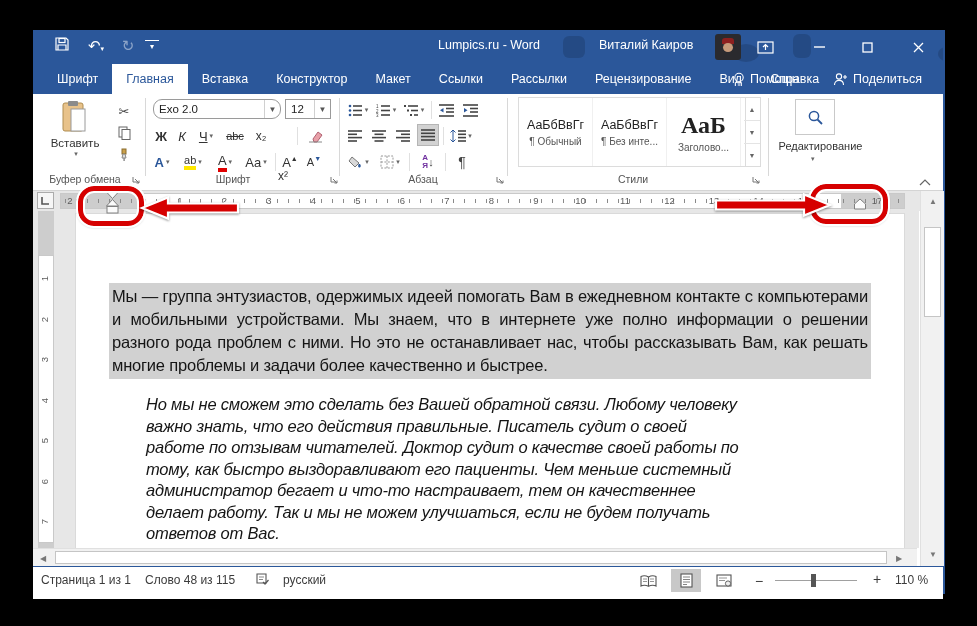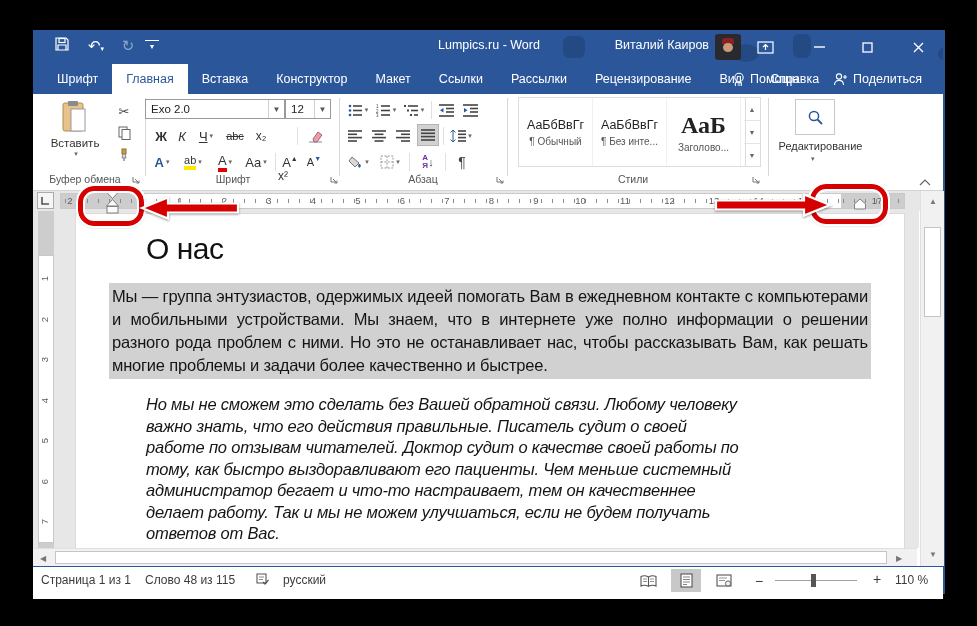--- a/index.html
+++ b/index.html
@@ -6,21 +6,21 @@
     font-family:"Liberation Sans","DejaVu Sans",sans-serif;}
   .r{position:absolute;}
   #win{position:absolute;left:33px;top:30px;width:912px;height:564px;background:#fff;
     border-right:2px solid #2b579a;border-bottom:2px solid #2b579a;box-sizing:border-box;}
   
   #titlebar{left:0;top:0;width:100%;height:34px;background:#2b579a;overflow:hidden;}
   .doodle{position:absolute;background:rgba(0,0,0,.14);border-radius:6px;}
   .qat-btn{position:absolute;top:6px;color:#fff;font-size:15px;line-height:20px;width:22px;height:22px;
     text-align:center;cursor:default;}
   #title-text{position:absolute;left:356px;top:8px;width:200px;text-align:center;color:#fff;font-size:12.5px;}
-  #user-name{position:absolute;left:566px;top:8px;width:110px;text-align:right;color:#fff;font-size:12.5px;}
+  #user-name{position:absolute;left:566px;top:8px;width:110px;color:#fff;font-size:12.5px;}
   #avatar{position:absolute;left:682px;top:4px;width:26px;height:26px;background:#2a2a2e;border-radius:3px;overflow:hidden;}
   #avatar .cap{position:absolute;left:7px;top:4px;width:12px;height:6px;background:#8d2020;border-radius:3px 3px 0 0;}
   #avatar .face{position:absolute;left:8px;top:9px;width:10px;height:9px;background:#c79b7b;border-radius:50%;}
   .win-btn{position:absolute;top:0;height:34px;color:#fff;display:flex;align-items:center;justify-content:center;}
   
   #tabrow{left:0;top:34px;width:100%;height:30px;background:#2b579a;}
   #tabs-left{position:absolute;left:10px;top:0;height:30px;display:flex;}
   .tab{padding:0 14px;height:30px;line-height:30px;color:#fff;font-size:12.5px;white-space:nowrap;}
   .tab.active{background:#fff;color:#2b579a;}
   .tab-right{position:absolute;top:0;height:30px;display:flex;align-items:center;color:#fff;font-size:12.5px;gap:5px;}
@@ -192,21 +192,21 @@
           <rect x="6.4" y="10" width="1.4" height="3" fill="#888"></rect>
         </svg>
     </div>
     <div class="grp-label" style="left:8px;width:88px;">Буфер обмена</div>
     <svg class="launcher" style="left:98px;" width="10" height="10" viewBox="0 0 10 10">
         <path d="M2 2 v5 h5" fill="none" stroke="#777"></path>
         <path d="M4 4 l4 4 M8 5.5 V8 H5.5" fill="none" stroke="#777"></path>
       </svg>
     <div class="grp-div" style="left:112px;"></div>
 
-    <div class="combo" style="left:112px;width:140px;">
+    <div class="combo" style="left:120px;width:128px;border-radius:9px;">
       <span class="val">Exo 2.0</span>
       <span class="arr">▼</span>
     </div>
     <div class="combo" style="left:252px;width:46px;">
       <span class="val">12</span>
       <span class="arr">▼</span>
     </div>
     <div class="rbtn" style="left:118px;top:31px;width:20px;font-weight:bold;">Ж</div>
     <div class="rbtn" style="left:140px;top:31px;width:18px;font-style:italic;">К</div>
     <div class="rbtn" style="left:160px;top:31px;width:26px;">
@@ -465,21 +465,20 @@
     <polygon points="1.5,1 13.5,1 7.5,7.5" fill="#fbfbfb" stroke="#808080"></polygon>
     <polygon points="1.5,15 13.5,15 7.5,8.5" fill="#fbfbfb" stroke="#808080"></polygon>
     <rect x="2" y="15.5" width="11" height="6.5" fill="#fbfbfb" stroke="#808080"></rect>
   </svg>
   <svg class="r" style="left:820px;top:168px;z-index:20;" width="14" height="12" viewBox="0 0 14 12">
     <polygon points="7,1 12.5,6 12.5,11 1.5,11 1.5,6" fill="#fbfbfb" stroke="#808080"></polygon>
   </svg>
 
   <div id="docarea" class="r">
     <div id="page">
-      <div id="heading">О нас</div>
       <div id="para1">Мы — группа энтузиастов, одержимых идеей помогать Вам в ежедневном контакте с компьютерами и мобильными устройствами. Мы знаем, что в интернете уже полно информации о решении разного рода проблем с ними. Но это не останавливает нас, чтобы рассказывать Вам, как решать многие проблемы и задачи более качественно и быстрее.</div>
       <div id="para2">Но мы не сможем это сделать без Вашей обратной связи. Любому человеку важно знать, что его действия правильные. Писатель судит о своей работе по отзывам читателей. Доктор судит о качестве своей работы по тому, как быстро выздоравливают его пациенты. Чем меньше системный администратор бегает и что-то настраивает, тем он качественнее делает работу. Так и мы не можем улучшаться, если не будем получать ответов от Вас.</div>
     </div>
   </div>
   <div id="vruler" class="r">
     <div class="seg" style="left:0;top:0;width:16px;height:44px;background:#cdcdcd;"></div>
     <div class="seg" style="left:0;top:44px;width:16px;height:288px;background:#fff;border:1px solid #c9c9c9;box-sizing:border-box;"></div>
     <div class="seg" style="left:0;top:332px;width:16px;height:8px;background:#cdcdcd;"></div>
     <div id="vruler-nums">
         <span class="vnum" style="top: 62px;">1</span>

